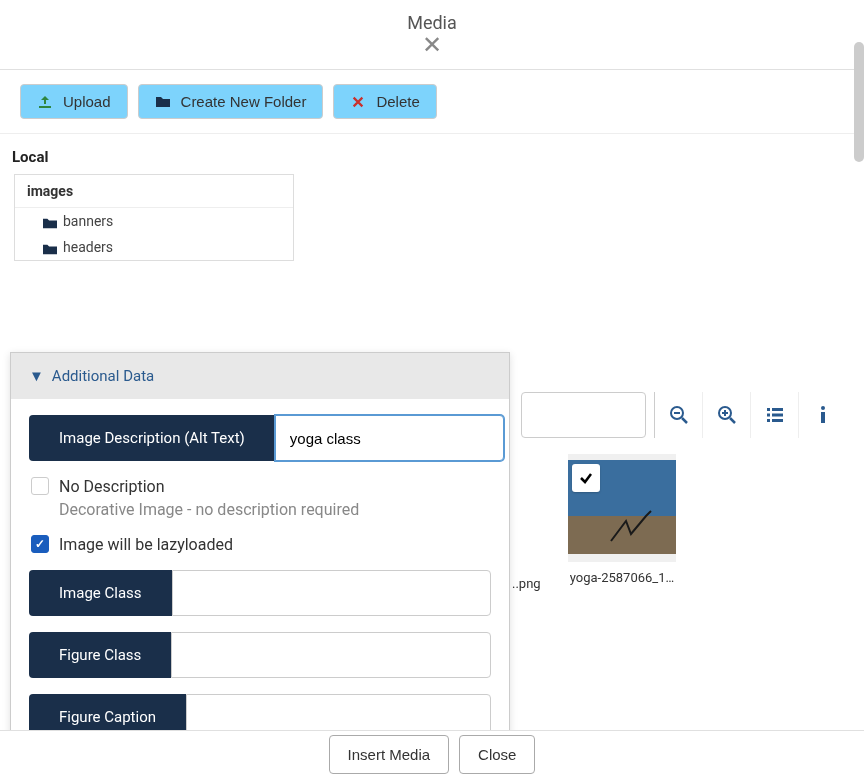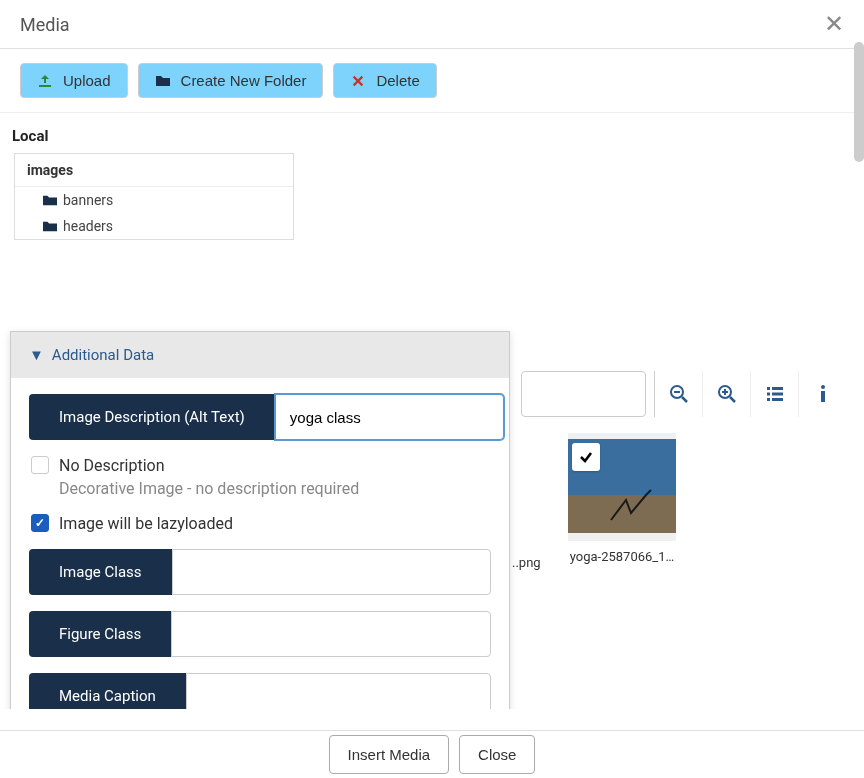--- a/index.html
+++ b/index.html
@@ -1,27 +1,27 @@
 <!DOCTYPE html>
 <html><head>
 <meta charset="utf-8">
 <style>
 * { box-sizing: border-box; margin: 0; padding: 0; }
 body { font-family: -apple-system, BlinkMacSystemFont, "Segoe UI", Roboto, Arial, sans-serif; font-size: 14px; color: #333; background: #fff; width: 864px; height: 778px; overflow: hidden; position: relative; }
-.modal-header { display: flex; justify-content: space-between; align-items: center; padding: 12px 20px; border-bottom: 1px solid #e0e0e0; }
+.modal-header { display: flex; justify-content: space-between; align-items: center; padding: 12px 20px; border-bottom: 1px solid #e0e0e0; flex-direction: column; }
 .modal-title { font-size: 18px; font-weight: 400; color: #555; }
 .close-x { font-size: 24px; color: #888; cursor: pointer; line-height: 1; }
 .body-area { position: relative; height: 660px; overflow: hidden; }
 .toolbar { padding: 14px 20px; display: flex; gap: 10px; border-bottom: 1px solid #eee; }
 .tb-btn { display: inline-flex; align-items: center; gap: 10px; padding: 8px 16px; border: 1px solid #ccc; border-radius: 4px; background: #7dd3fc; font-size: 15px; color: #333; cursor: pointer; }
 .tb-icon { display: inline-flex; width: 16px; height: 16px; align-items: center; justify-content: center; }
 .local-label { padding: 14px 12px 8px; font-weight: 700; font-size: 15px; color: #222; }
 .tree-box { margin: 0 14px 14px; border: 1px solid #ddd; width: 280px; background: #fff; }
 .tree-root { padding: 8px 12px; font-size: 14px; font-weight: 700; color: #333; border-bottom: 1px solid #eee; }
-.tree-item { display: flex; align-items: center; gap: 6px; padding: 5px 12px 5px 28px; font-size: 14px; color: #444; }
+.tree-item { display: flex; align-items: flex-end; gap: 6px; padding: 5px 12px 5px 28px; font-size: 14px; color: #444; }
 .folder-icon { width: 14px; height: 12px; }
 .right-toolbar { position: absolute; top: 322px; right: 18px; display: flex; align-items: stretch; height: 46px; }
 .search-box { width: 125px; border: 1px solid #ccc; border-radius: 4px; margin-right: 8px; }
 .rt-btn { width: 48px; display: flex; align-items: center; justify-content: center; border-left: 1px solid #eee; color: #2a5a8e; }
 .rt-btn:first-of-type { border-left: 1px solid #ccc; }
 .thumbs-row { position: absolute; top: 384px; left: 512px; right: 18px; display: flex; gap: 20px; }
 .thumb { width: 108px; display: flex; flex-direction: column; align-items: center; gap: 8px; }
 .thumb-img { width: 108px; height: 108px; position: relative; background: #f4f4f4; }
 .checker { background-image: repeating-conic-gradient(#eee 0% 25%, #fff 0% 50%); background-size: 20px 20px; }
 .thumb-label { font-size: 13px; color: #333; white-space: nowrap; overflow: hidden; text-overflow: ellipsis; max-width: 108px; }
@@ -182,21 +182,21 @@
       </div>
       <div class="field-row">
         <div class="field-label">Image Class</div>
         <input class="field-input" value="" style="">
       </div>
       <div class="field-row">
         <div class="field-label">Figure Class</div>
         <input class="field-input" value="" style="">
       </div>
       <div class="field-row">
-        <div class="field-label">Media Caption</div>
+        <div class="field-label">Figure Caption</div>
         <input class="field-input" value="" style="">
       </div>
     </div>
   </div>
 
 </div>
 
 <div class="scrollbar">
   <div class="sb-thumb"></div>
 </div>

